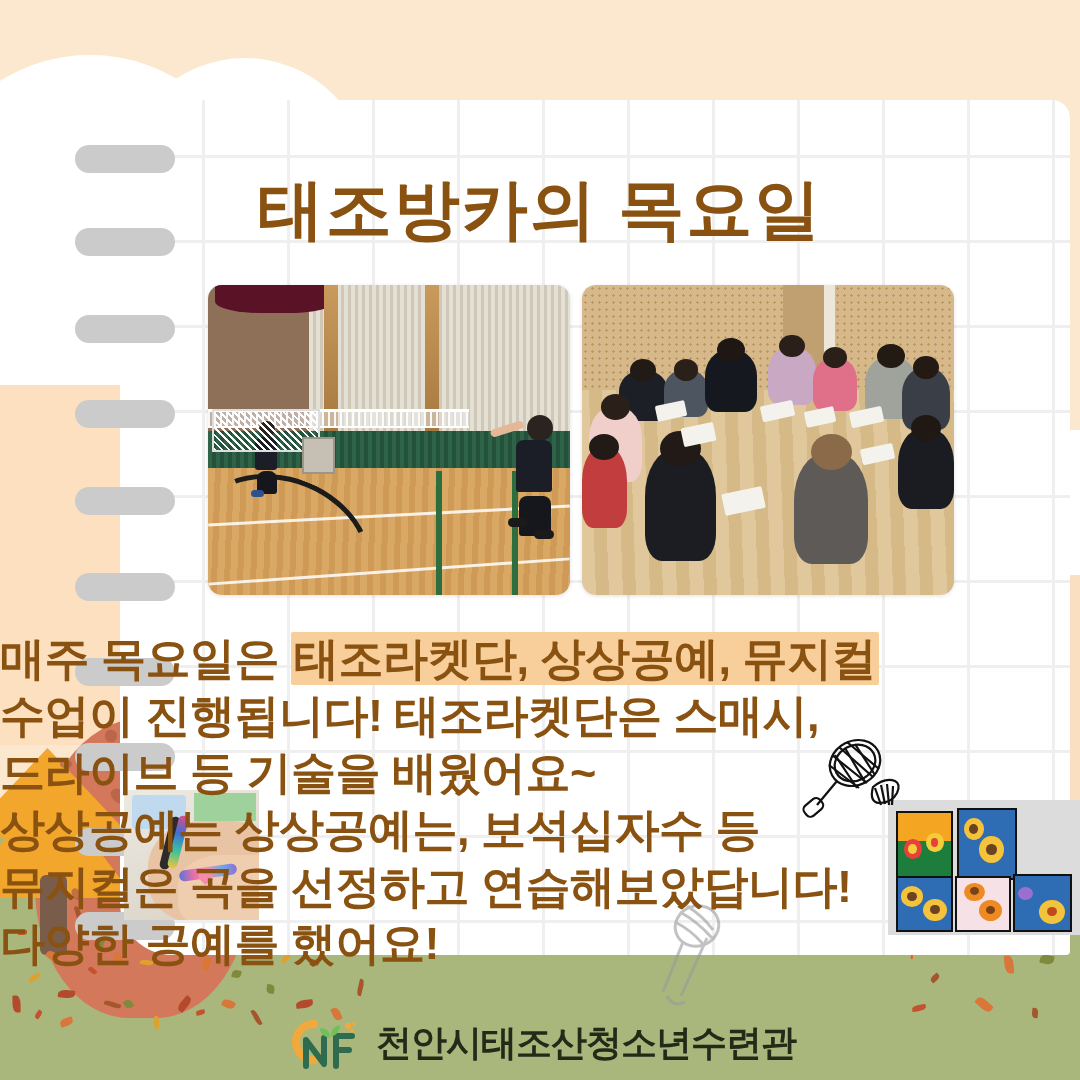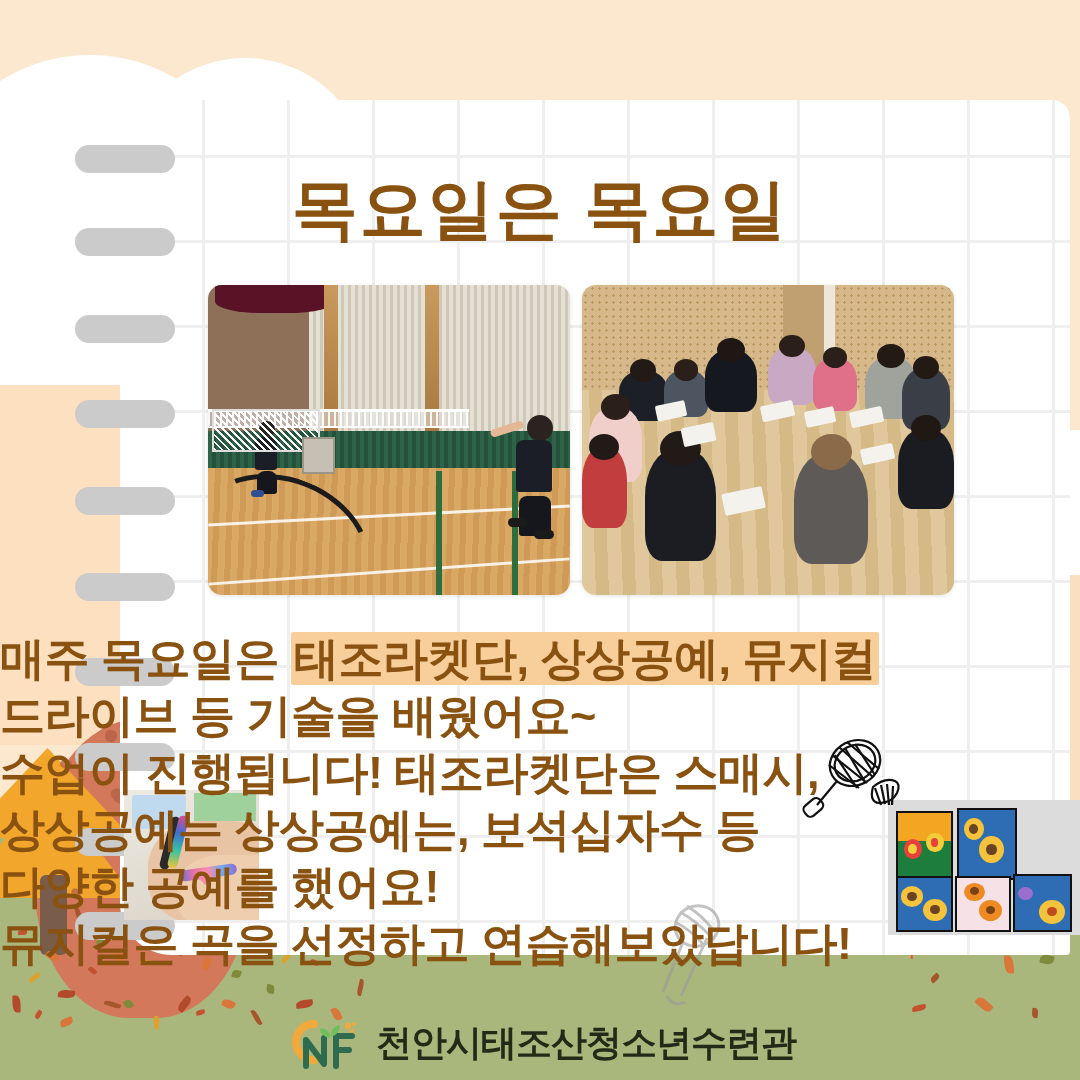--- a/index.html
+++ b/index.html
@@ -267,21 +267,21 @@
     <div class="tab" style="top: 315px;"></div>
     <div class="tab" style="top: 400px;"></div>
     <div class="tab" style="top: 487px;"></div>
     <div class="tab" style="top: 573px;"></div>
     <div class="tab" style="top: 658px;"></div>
     <div class="tab" style="top: 743px;"></div>
     <div class="tab" style="top: 828px;"></div>
     <div class="tab" style="top: 912px;"></div>
   </div>
 
-<div class="title">목요일은 목요일</div>
+<div class="title">태조방카의 목요일</div>
 
 <div class="photo photo-gym">
   <div class="gym-wallL"></div>
   <div class="gym-curtain"></div>
   <div class="gym-curtain-top"></div>
   <div class="gym-beam" style="left:60%;"></div>
   <div class="gym-beam" style="left:32%;"></div>
   <div class="gym-green"></div>
   <div class="gym-floor"></div>
   <div class="gym-net"></div>
@@ -343,25 +343,25 @@
       <div class="paper" style="left: 75%; top: 52%; width: 9%; height: 5%;"></div>
       <div class="paper" style="left: 38%; top: 66%; width: 11%; height: 7%;"></div>
       <div class="paper" style="left: 20%; top: 38%; width: 8%; height: 5%;"></div>
     </div>
 </div>
 
 <div class="body-text">
   <span class="ln">
     <span>매주 목요일은 </span><span class="hl">태조라켓단, 상상공예, 뮤지컬</span>
   </span>
+  <span class="ln">수업이 진행됩니다! 태조라켓단은 스매시,</span>
   <span class="ln">드라이브 등 기술을 배웠어요~</span>
-  <span class="ln">수업이 진행됩니다! 태조라켓단은 스매시,</span>
   <span class="ln">상상공예는 상상공예는, 보석십자수 등</span>
+  <span class="ln">뮤지컬은 곡을 선정하고 연습해보았답니다!</span>
   <span class="ln">다양한 공예를 했어요!</span>
-  <span class="ln">뮤지컬은 곡을 선정하고 연습해보았답니다!</span>
 </div>
 
 <svg class="racket-icon" viewBox="0 0 110 95">
   <g fill="none" stroke="#111" stroke-width="2.2">
     <ellipse cx="60" cy="28" rx="26" ry="22" transform="rotate(-28 60 28)"></ellipse>
     <ellipse cx="60" cy="28" rx="21" ry="17.5" transform="rotate(-28 60 28)"></ellipse>
     <path d="M44 12 L78 42 M52 7 L84 34 M37 20 L72 48 M34 30 L64 53"></path>
     <path d="M50 13 L70 47 M40 20 L62 53 M60 9 L80 40"></path>
     <path d="M42 46 L22 70"></path>
     <rect x="8" y="66" width="20" height="13" rx="5" transform="rotate(-40 18 72)"></rect>

